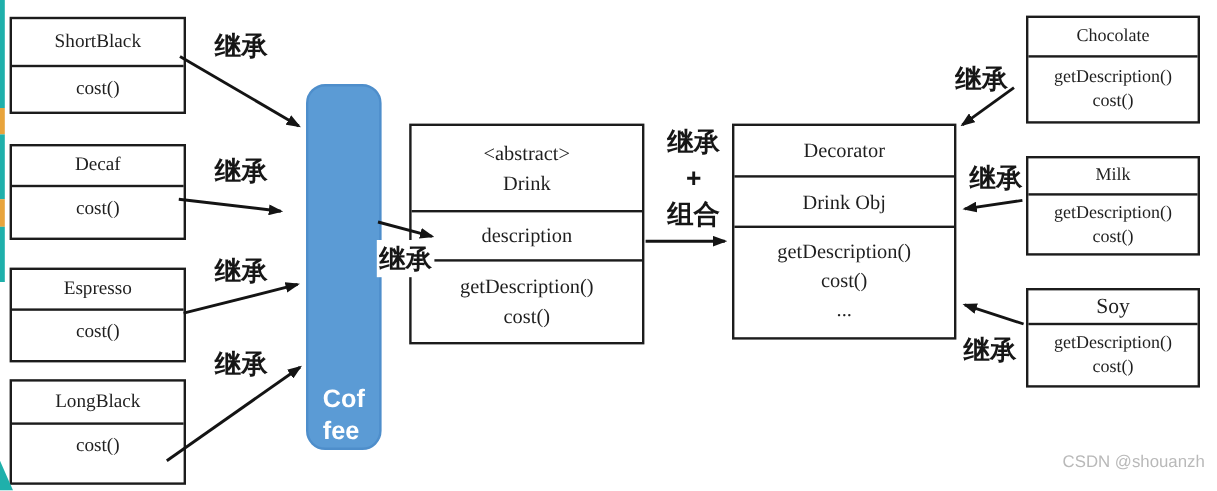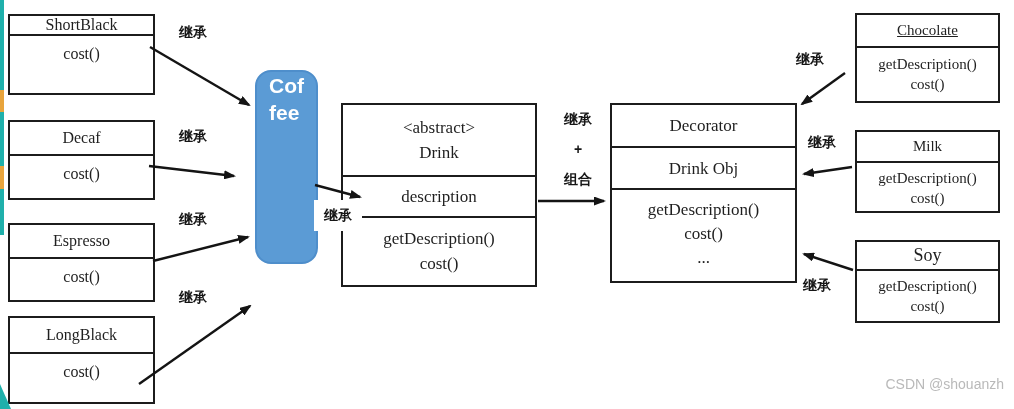--- a/index.html
+++ b/index.html
@@ -7,27 +7,27 @@
           font-family:"Liberation Serif", serif;color:#1f1f1f;}
   
   .ubox{position:absolute;background:#fff;border:2px solid #1c1c1c;box-sizing:border-box;z-index:1;}
   .utitle{border-bottom:2px solid #1c1c1c;display:flex;align-items:center;justify-content:center;
           font-size:16px;box-sizing:border-box;}
   .ubody{text-align:center;padding-top:7px;font-size:16px;line-height:21px;}
   .comp{box-sizing:border-box;display:flex;flex-direction:column;align-items:center;justify-content:center;
         font-size:17px;line-height:25px;}
   .divider{border-bottom:2px solid #1c1c1c;}
   
-  .cjk{position:absolute;font-family:"Liberation Sans", sans-serif;font-weight:600;font-size:14px;
+  .cjk{position:absolute;font-family:"Liberation Sans", sans-serif;font-weight:600;font-size:22px;
        color:#161616;z-index:2;white-space:nowrap;}
   .patch{background:#ffffff;display:flex;align-items:center;justify-content:center;}
   
-  .coffee{position:absolute;left:255px;top:70px;width:63px;height:194px;border-radius:16px;
+  .coffee{position:absolute;left:255px;top:70px;width:63px;height:305px;border-radius:16px;
           border:2px solid #4e8ecb;background:#5b9bd5;box-sizing:border-box;z-index:1;
-          display:flex;align-items:flex-start;justify-content:center;}
+          display:flex;align-items:flex-end;justify-content:center;}
   .coffee-text{font-family:"Liberation Sans", sans-serif;font-weight:700;font-size:21px;
                line-height:27px;color:#ffffff;text-align:left;}
   
   .strip{position:absolute;left:0;width:4px;z-index:0;}
   .wedge{position:absolute;left:0;top:384px;width:11px;height:25px;z-index:2;
          clip-path:polygon(0 0,100% 100%,0 100%);}
   
   svg.overlay{position:absolute;left:0;top:0;z-index:3;pointer-events:none;}
   .watermark{position:absolute;left:834px;top:376px;width:170px;text-align:right;
              font-family:"Liberation Sans", sans-serif;font-size:14px;z-index:2;}
@@ -38,21 +38,21 @@
 <div class="canvas">
 
   <div class="strip" style="top: 0px; height: 90px; background-color: rgb(31, 176, 171);"></div>
   <div class="strip" style="top: 90px; height: 22px; background-color: rgb(232, 164, 60);"></div>
   <div class="strip" style="top: 112px; height: 54px; background-color: rgb(31, 176, 171);"></div>
   <div class="strip" style="top: 166px; height: 23px; background-color: rgb(232, 164, 60);"></div>
   <div class="strip" style="top: 189px; height: 46px; background-color: rgb(31, 176, 171);"></div>
   <div class="wedge" style="background-color: rgb(31, 176, 171);"></div>
 
   <div class="ubox" style="left:8px;top:14px;width:147px;height:81px;">
-    <div class="utitle" style="height:20px;">ShortBlack</div>
+    <div class="utitle" style="height:40px;">ShortBlack</div>
     <div class="ubody">cost()</div>
   </div>
   <div class="ubox" style="left:8px;top:120px;width:147px;height:80px;">
     <div class="utitle" style="height:34px;">Decaf</div>
     <div class="ubody">cost()</div>
   </div>
   <div class="ubox" style="left:8px;top:223px;width:147px;height:79px;">
     <div class="utitle" style="height:34px;">Espresso</div>
     <div class="ubody">cost()</div>
   </div>
@@ -97,21 +97,21 @@
     <div class="comp divider" style="height:43px;">Decorator</div>
     <div class="comp divider" style="height:42px;">Drink Obj</div>
     <div class="comp" style="height:87px;line-height:24px;">
       <div>getDescription()</div>
       <div>cost()</div>
       <div>...</div>
     </div>
   </div>
 
   <div class="ubox" style="left:855px;top:13px;width:145px;height:90px;">
-    <div class="utitle" style="height:33px;font-size:15px;text-decoration:underline;">Chocolate</div>
+    <div class="utitle" style="height:33px;font-size:15px;">Chocolate</div>
     <div class="ubody" style="font-size:15px;line-height:20px;padding-top:6px;">
       <div>getDescription()</div>
       <div>cost()</div>
     </div>
   </div>
   <div class="ubox" style="left:855px;top:130px;width:145px;height:83px;">
     <div class="utitle" style="height:31px;font-size:15px;">Milk</div>
     <div class="ubody" style="font-size:15px;line-height:20px;padding-top:5px;">
       <div>getDescription()</div>
       <div>cost()</div>

